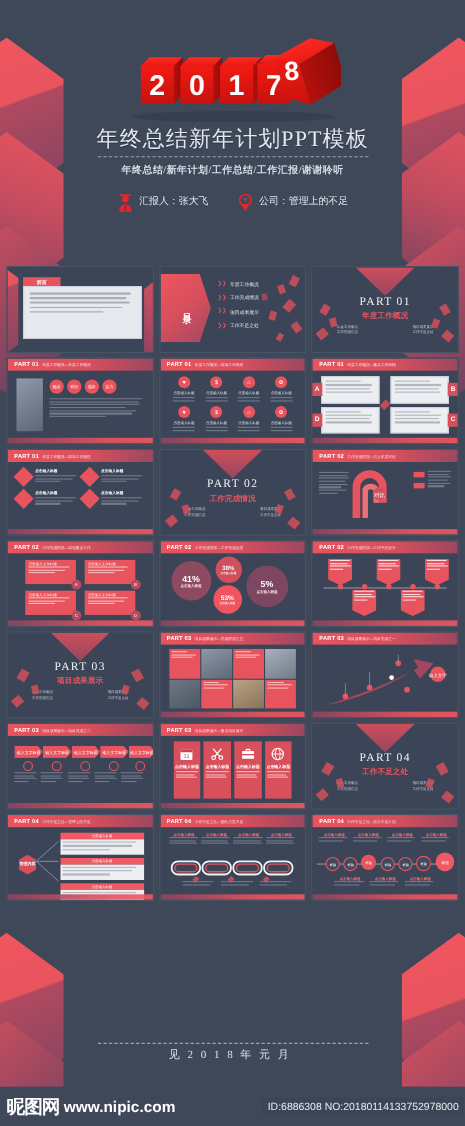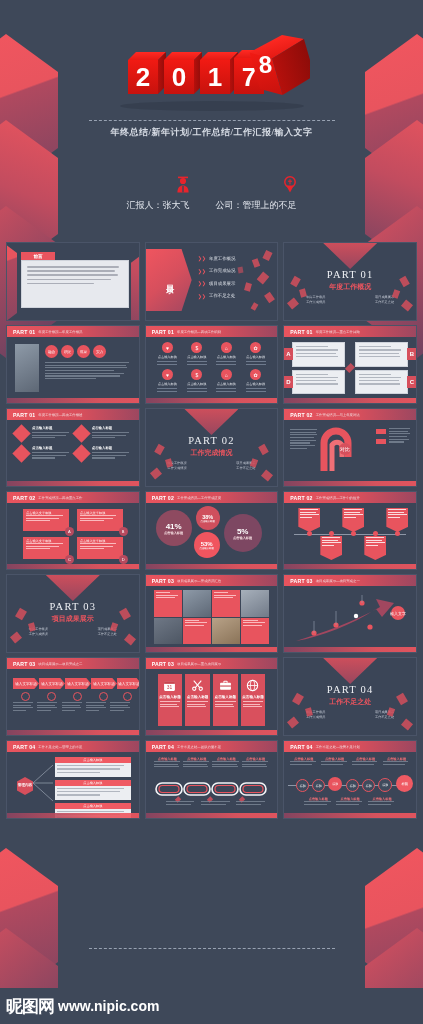--- a/index.html
+++ b/index.html
@@ -43,21 +43,21 @@
   }
   .sub-title{
     margin-top:5px;font-size:9px;color:#d6dbe4;letter-spacing:.5px;
     font-family:"Liberation Serif","DejaVu Serif",serif;font-weight:bold;
   }
   .meta-row{
     position:absolute;left:0;right:0;top:176px;
     display:flex;justify-content:center;align-items:center;gap:26px;
     font-size:9px;color:#e4e8ef;
   }
-  .meta-item{display:flex;align-items:flex-end;gap:6px;flex-direction:column;}
+  .meta-item{display:flex;align-items:flex-start;gap:6px;}
   .meta-icon{width:14px;height:17px;display:block;}
 
   
   .grid{
     position:absolute;left:6px;right:6px;top:242px;
     display:grid;grid-template-columns:repeat(3,1fr);
     gap:4px 5px;
   }
   .thumb{
     position:relative;height:77px;background:#3b4557;overflow:hidden;
@@ -283,22 +283,23 @@
         <g transform="rotate(-16 168 34)">
           <polygon points="140,14 176,6 196,16 160,26" fill="url(#cTop)"></polygon>
           <polygon points="140,14 160,26 160,64 140,52" fill="url(#cFront)"></polygon>
           <polygon points="160,26 196,16 196,54 160,64" fill="url(#cSide)"></polygon>
           <text x="150" y="38" font-size="24" font-family="Liberation Sans, sans-serif" font-weight="bold" fill="#fff" text-anchor="middle" transform="rotate(12 150 38)">8</text>
         </g>
       </svg>
     </div>
 
     <div class="title-wrap">
+      <div class="main-title">年终总结新年计划PPT模板</div>
       <div class="title-rule"></div>
-      <div class="sub-title">年终总结/新年计划/工作总结/工作汇报/输入文字</div>
+      <div class="sub-title">年终总结/新年计划/工作总结/工作汇报/谢谢聆听</div>
     </div>
 
     <div class="meta-row">
       <div class="meta-item">
         <svg class="meta-icon" viewBox="0 0 14 17">
           <rect x="2" y="0.6" width="10" height="1.6" fill="#e8242c"></rect>
           <circle cx="7" cy="5" r="3.1" fill="#e8242c"></circle>
           <path d="M1.4 16.4 C1.4 11.6 4 9.6 7 9.6 C10 9.6 12.6 11.6 12.6 16.4 Z" fill="#e8242c"></path>
           <rect x="6.3" y="10" width="1.4" height="6.4" fill="#3e4859"></rect>
         </svg>
@@ -1128,21 +1129,23 @@
     <div class="hexL f3" style="top:100px;"></div>
   </div>
   <div class="facets right" style="top:828px;bottom:36px;">
     <div class="hexR f1" style="top:20px;"></div>
     <div class="hexR f3" style="top:100px;"></div>
   </div>
 
   <div class="closing">
     <div style="position:absolute;left:0;right:0;top:118px;text-align:center;">
       <div class="close-rule"></div>
+      <div class="close-date">见2018年元月</div>
     </div>
   </div>
 
   <div class="footer">
     <div class="logo">昵图网</div>
     <div class="site">www.nipic.com</div>
+    <div class="idbox">ID:6886308 NO:20180114133752978000</div>
   </div>
 
 </div>
 
 </body></html>

